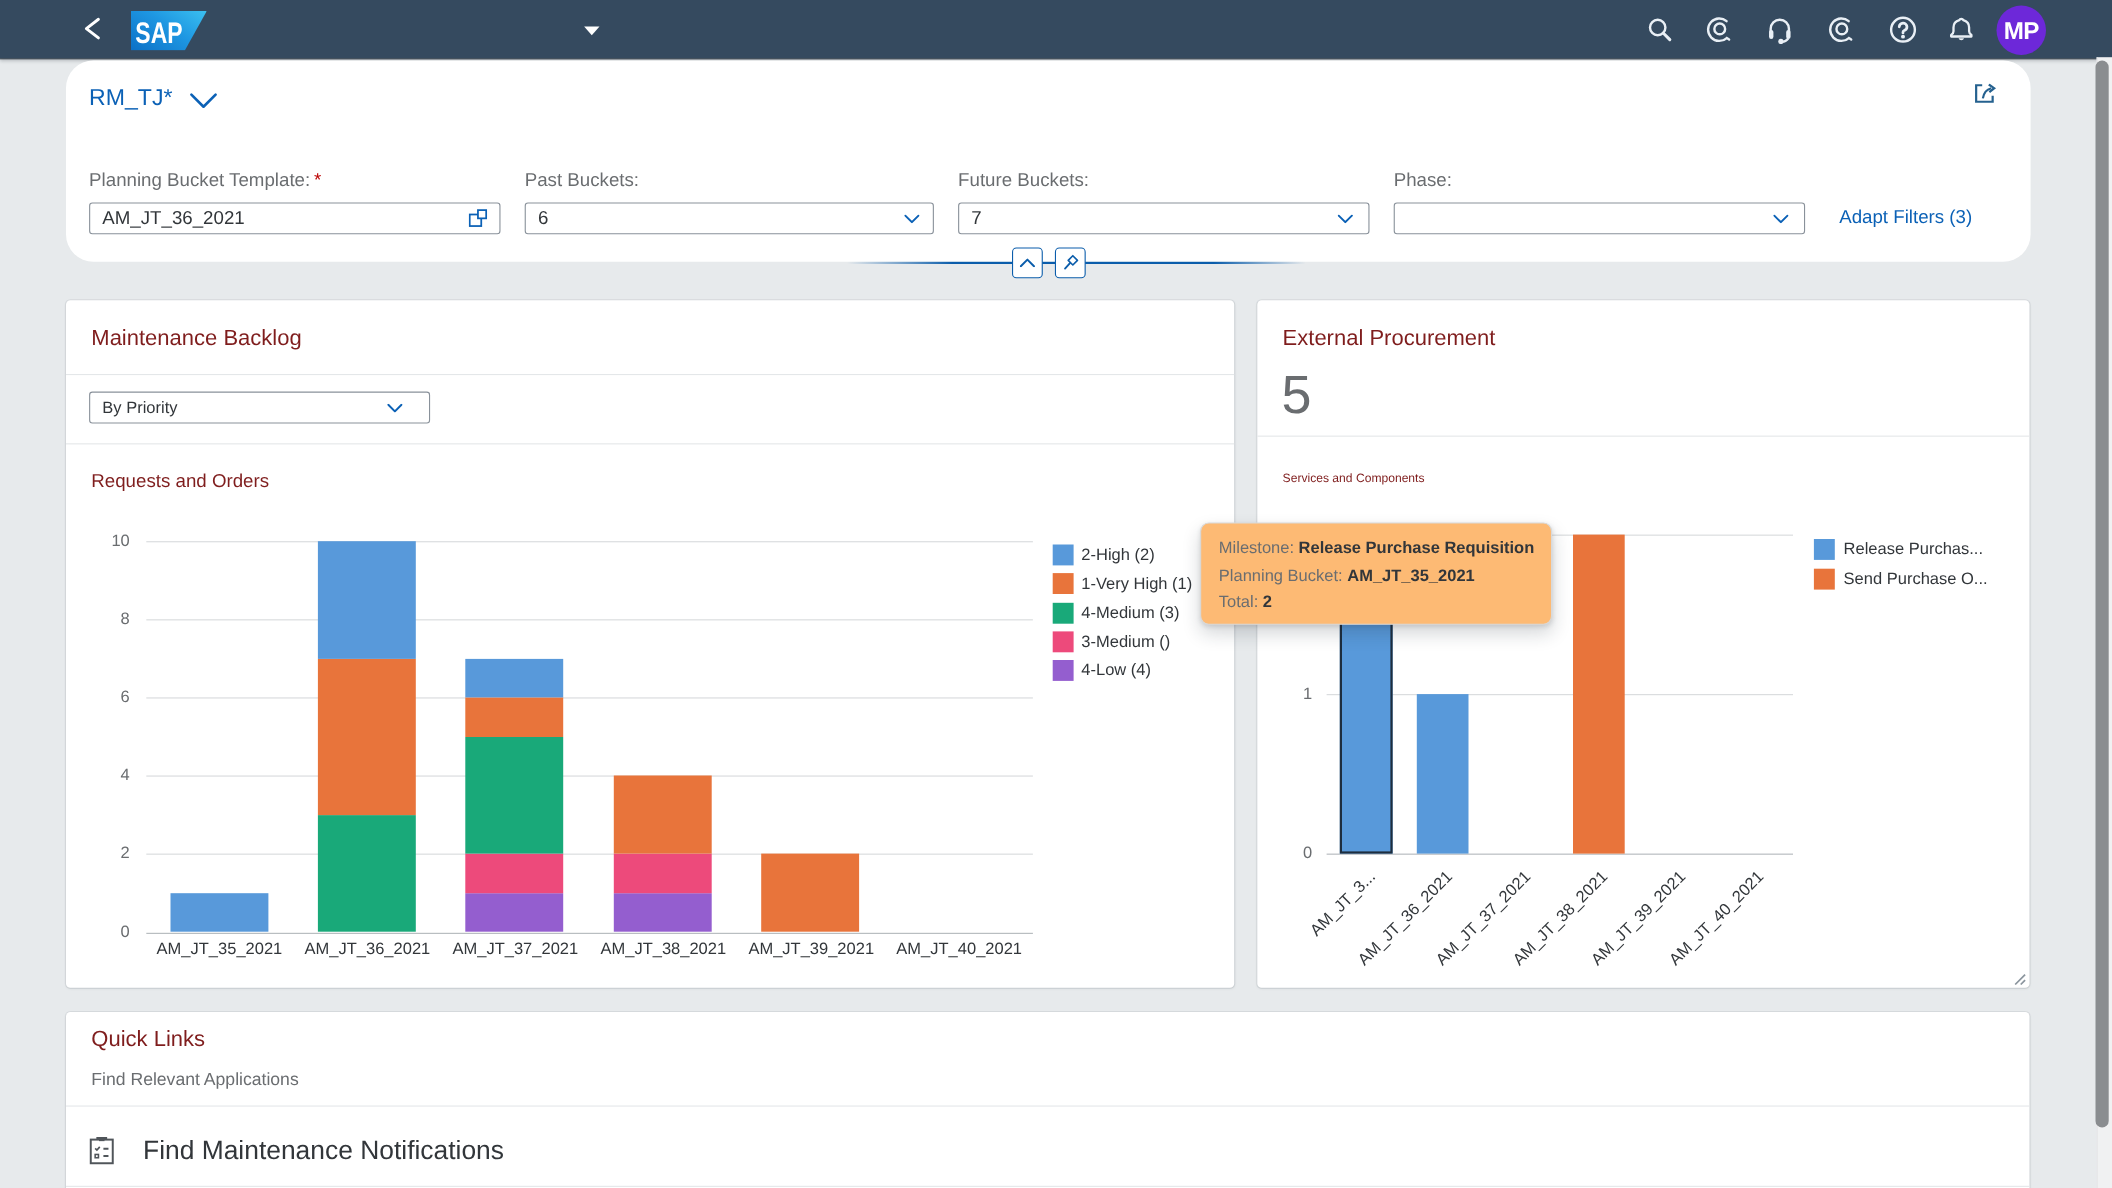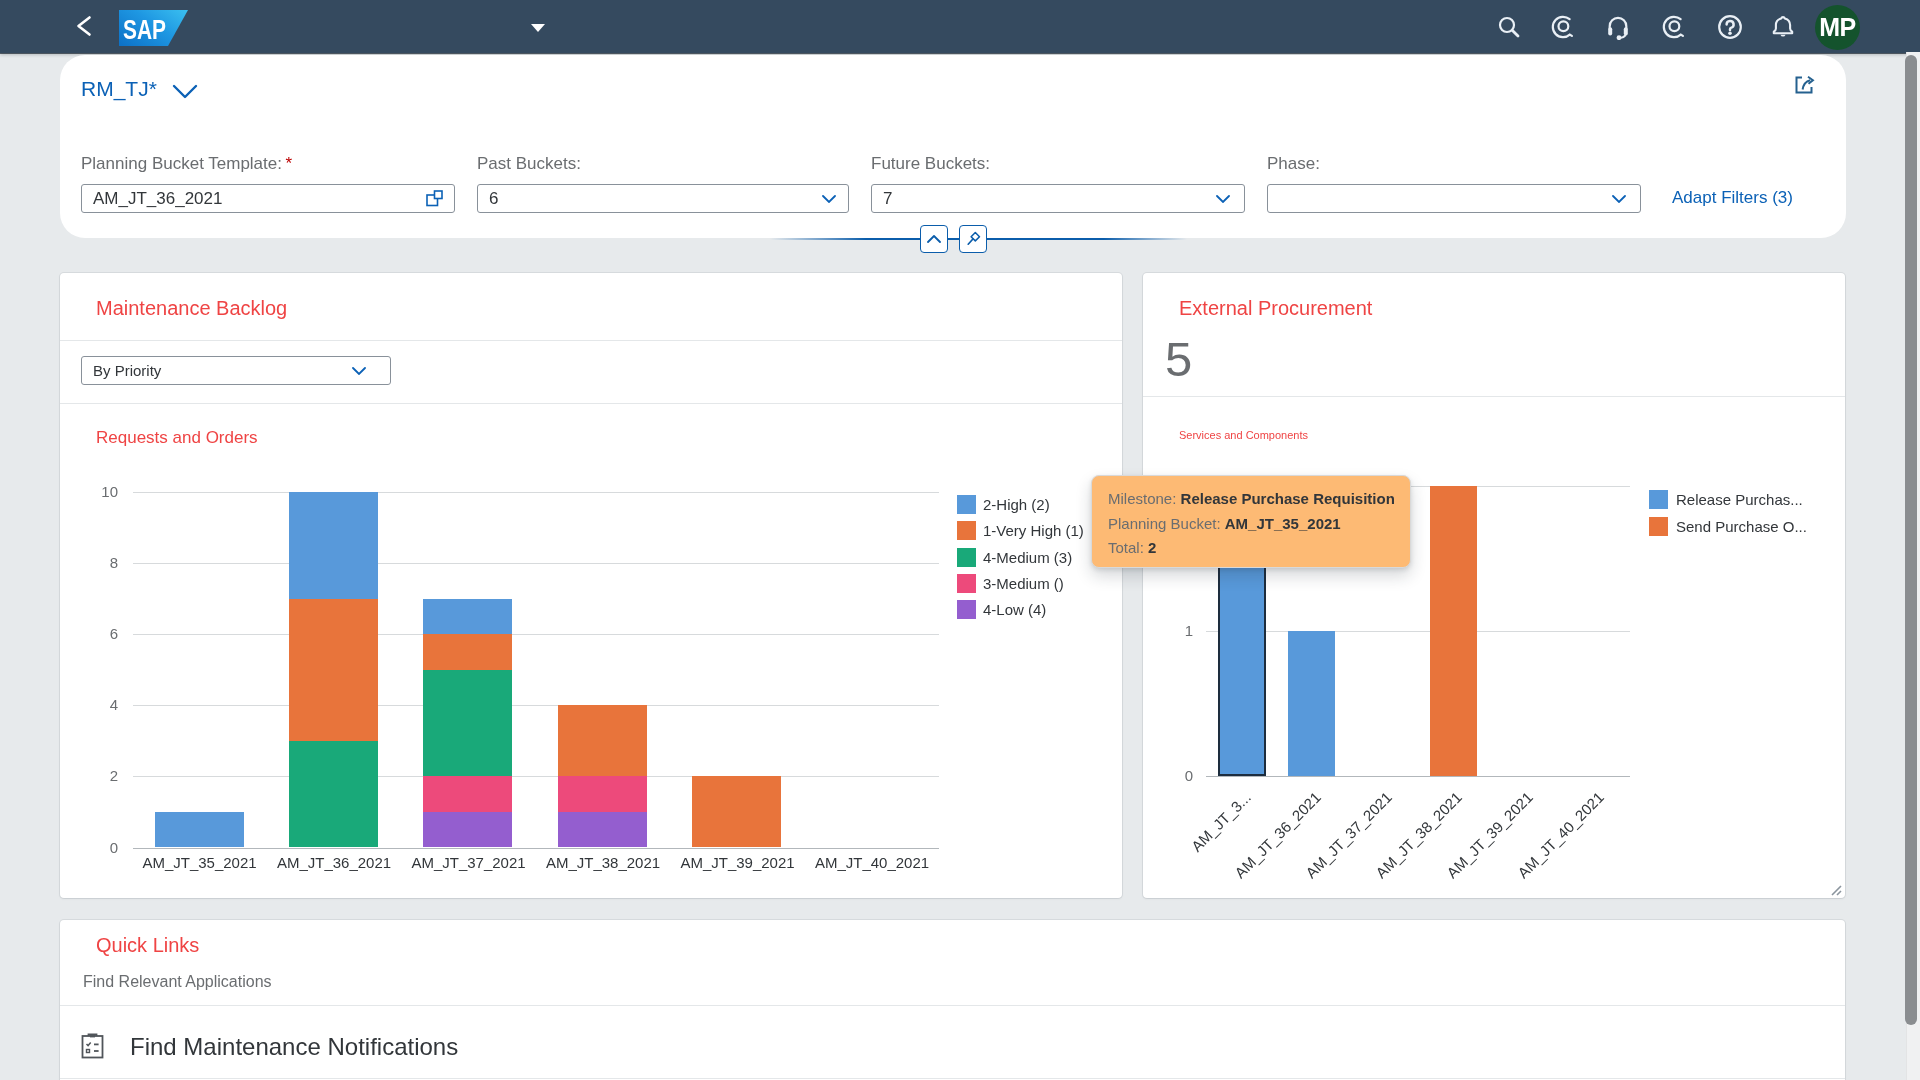--- a/index.html
+++ b/index.html
@@ -14,21 +14,21 @@
            color:#fff;font-size:20px;font-weight:bold;letter-spacing:-0.1px;}
   
   #fbar{position:absolute;left:60px;top:55px;width:1786px;height:183px;background:#fff;border-radius:25px;}
   .flabel{position:absolute;font-size:17px;color:#6a6d70;}
   .fbox{position:absolute;top:129px;height:27px;border:1px solid #89919a;border-radius:3px;
         background:#fff;font-size:17px;color:#32363a;line-height:27px;padding-left:11px;}
   .chev{position:absolute;top:10px;width:14px;height:8px;}
   
   .card{position:absolute;background:#fff;border-radius:4px;
         box-shadow:0 0 0 1px rgba(80,90,100,.10),0 1px 2px rgba(80,90,100,.10);}
-  .ctitle{position:absolute;left:36px;font-size:20px;color:#ef4444;}
+  .ctitle{position:absolute;left:23px;font-size:20px;color:#7f1d1d;}
   .divid{position:absolute;left:0;height:1px;background:#e4e7e9;width:100%;}
   
   .grid{position:absolute;height:1px;background:#d7dadc;}
   .axis{position:absolute;height:1px;background:#b2b7bb;}
   .ylab{position:absolute;font-size:15px;color:#6a6d70;text-align:right;width:40px;}
   .xlab{position:absolute;font-size:15px;color:#32363a;text-align:center;width:134px;}
   .bar{position:absolute;}
   .lgsw{position:absolute;width:19px;height:19px;}
   .lgtx{position:absolute;font-size:15px;color:#32363a;white-space:nowrap;}
   .rxl{position:absolute;width:170px;text-align:right;font-size:15px;color:#32363a;
@@ -79,22 +79,22 @@
   </svg>
   <svg class="abs" style="left:1717px;top:14px" width="26" height="26" viewBox="0 0 26 26">
     <circle cx="13" cy="13" r="10.8" fill="none" stroke="#e9eff5" stroke-width="2.2"></circle>
     <path d="M9.6 10.4 a3.5 3.5 0 1 1 4.2 3.5 q-.8 .25 -.8 1.5 v.5" fill="none" stroke="#e9eff5" stroke-width="2.5" stroke-linecap="round"></path>
     <circle cx="13" cy="19.3" r="1.8" fill="#e9eff5"></circle>
   </svg>
   <svg class="abs" style="left:1770px;top:13px" width="26" height="28" viewBox="0 0 26 28">
     <path d="M11.2 5.4 a1.9 1.9 0 0 1 3.6 0 c3.4 .9 5.3 3.5 5.3 6.7 v3.3 c0 1.6 .9 2.5 2.1 3.3 v1.5 H3.8 v-1.5 c1.2-.8 2.1-1.7 2.1-3.3 v-3.3 c0-3.2 1.9-5.8 5.3-6.7 z" fill="none" stroke="#e9eff5" stroke-width="2.1" stroke-linejoin="round"></path>
     <path d="M10.5 21.7 a2.6 2.6 0 0 0 5 0 z" fill="#e9eff5"></path>
   </svg>
-  <div class="abs" style="left:1815px;top:5px;width:45px;height:45px;border-radius:50%;background:#14532d;
-       color:#fff;font-size:25px;font-weight:bold;text-align:center;line-height:45px;letter-spacing:-0.5px;">MP</div>
+  <div class="abs" style="left:1815px;top:5px;width:45px;height:45px;border-radius:50%;background:#6d28d9;
+       color:#fff;font-size:22px;font-weight:bold;text-align:center;line-height:45px;letter-spacing:-0.5px;">MP</div>
 </div>
 
 <div id="fbar">
   <div class="abs" style="left:21px;top:22px;font-size:21px;color:#0b61b6;">RM_TJ*</div>
   <svg class="abs" style="left:112px;top:29px" width="26" height="16" viewBox="0 0 26 16">
     <path d="M2 2 L13 13 L24 2" fill="none" stroke="#0b61b6" stroke-width="2.4" stroke-linecap="round" stroke-linejoin="round"></path>
   </svg>
 
   <svg class="abs" style="left:1735px;top:21px" width="20" height="19" viewBox="0 0 20 19">
     <path d="M7 1.5 H1.5 V16.5 H16.5 V11" fill="none" stroke="#25618f" stroke-width="2"></path>

